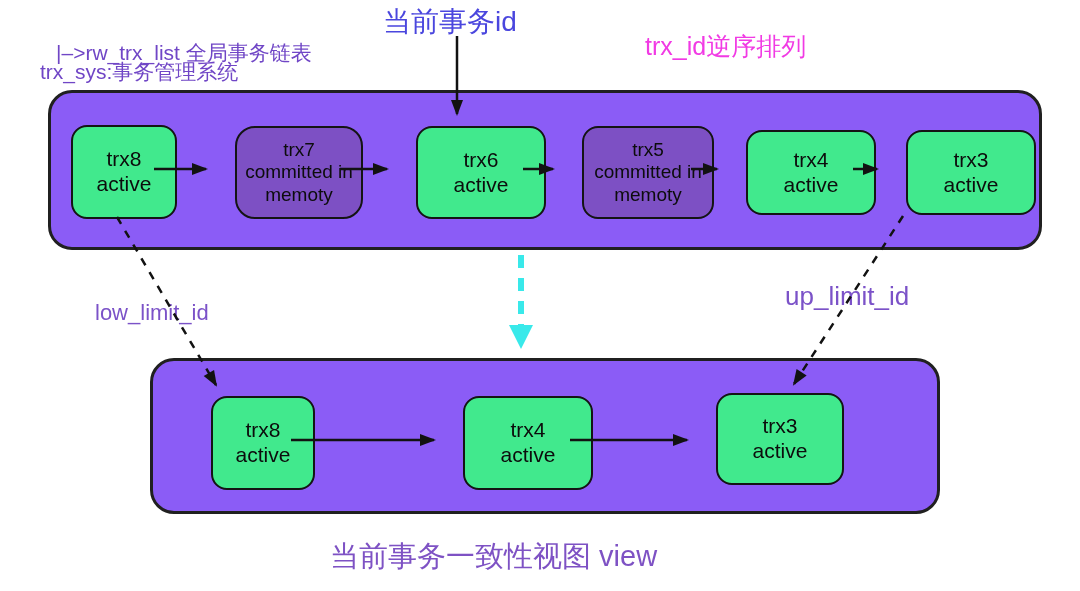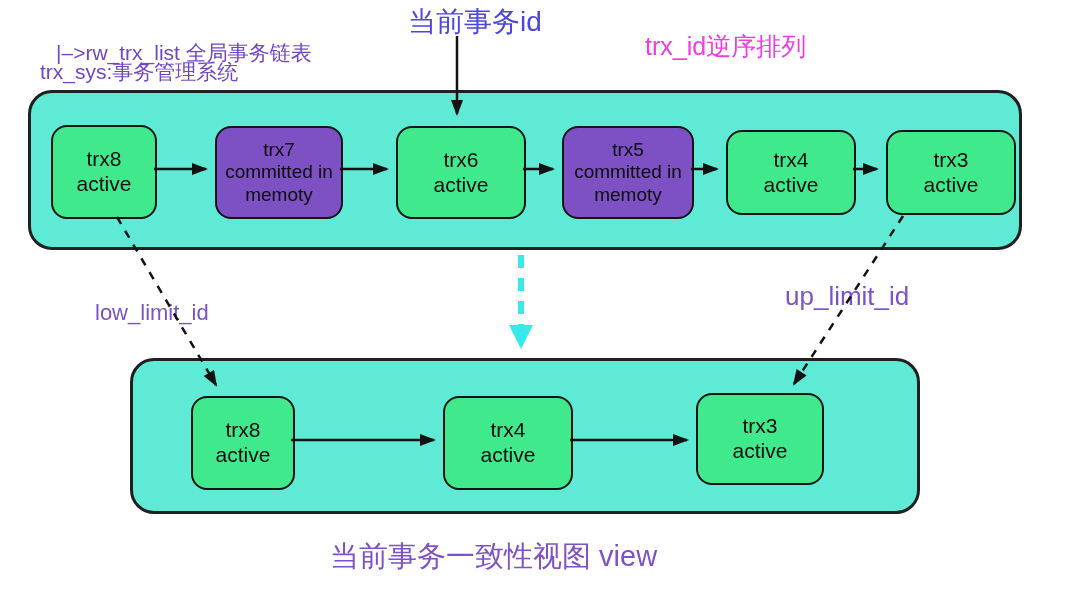--- a/index.html
+++ b/index.html
@@ -3,53 +3,53 @@
 <meta charset="utf-8">
 <style>
   * { margin:0; padding:0; box-sizing:border-box; }
   html,body { background:#ffffff; }
   .canvas {
     position:relative; width:1080px; height:591px; background:#ffffff;
     font-family:"Liberation Sans", sans-serif; overflow:hidden;
   }
   
   .container {
-    position:absolute; background:#5eead4; border:3px solid #202020; border-radius:24px;
+    position:absolute; background:#8b5cf6; border:3px solid #202020; border-radius:24px;margin-left:20px;
   }
   #rw-trx-list-container { left:28px; top:90px; width:994px; height:160px; }
   #consistency-view-container { left:130px; top:358px; width:790px; height:156px; }
 
   
   .node {
     position:absolute; border:2.5px solid #141414; border-radius:16px;
     display:flex; flex-direction:column; align-items:center; justify-content:center;
     text-align:center; color:#0c0c0c; font-size:21px; line-height:1.18;
   }
   .node.active    { background:#41e98d; }
   .node.committed { background:#7d50c4; font-size:19px; }
   .node .state { white-space:pre-wrap; }
 
   
   #n-trx8 { left:20px;  top:32px; width:106px; height:94px; }
-  #n-trx7 { left:184px; top:33px; width:128px; height:93px; }
+  #n-trx7 { left:184px; top:33px; width:128px; height:93px;border-radius:20px; }
   #n-trx6 { left:365px; top:33px; width:130px; height:93px; }
   #n-trx5 { left:531px; top:33px; width:132px; height:93px; }
   #n-trx4 { left:695px; top:37px; width:130px; height:85px; }
   #n-trx3 { left:855px; top:37px; width:130px; height:85px; }
 
   
   #v-trx8 { left:58px;  top:35px; width:104px; height:94px; }
   #v-trx4 { left:310px; top:35px; width:130px; height:94px; }
   #v-trx3 { left:563px; top:32px; width:128px; height:92px; }
 
   
   .ann { position:absolute; white-space:nowrap; }
   #trx-sys-title   { left:40px;  top:10px;  font-size:21px; font-weight:500; color:#7046c6;margin-top:48px; }
   #rw-trx-line     { left:56px;  top:39px;  font-size:21px; font-weight:400; color:#7046c6; }
-  #current-trx-id  { left:383px; top:3px;   font-size:28px; font-weight:500; color:#4a46de;margin-left:25px; }
+  #current-trx-id  { left:383px; top:3px;   font-size:28px; font-weight:500; color:#4a46de; }
   #trx-id-order    { left:645px; top:30px;  font-size:25px; font-weight:500; color:#f13ae4; }
   #low-limit-id    { left:95px;  top:300px; font-size:22px; font-weight:500; color:#7b52c8; }
   #filter-note     { left:300px; top:292px; font-size:25px; font-weight:500; color:#3a3cd8; }
   #up-limit-id     { left:785px; top:281px; font-size:26px; font-weight:500; color:#7b52c8; }
   #view-caption    { left:330px; top:537px; font-size:29px; font-weight:500; color:#7e52c4; }
 
   
   #arrows { position:absolute; left:0; top:0; width:1080px; height:591px; pointer-events:none; }
 </style>
 </head>

